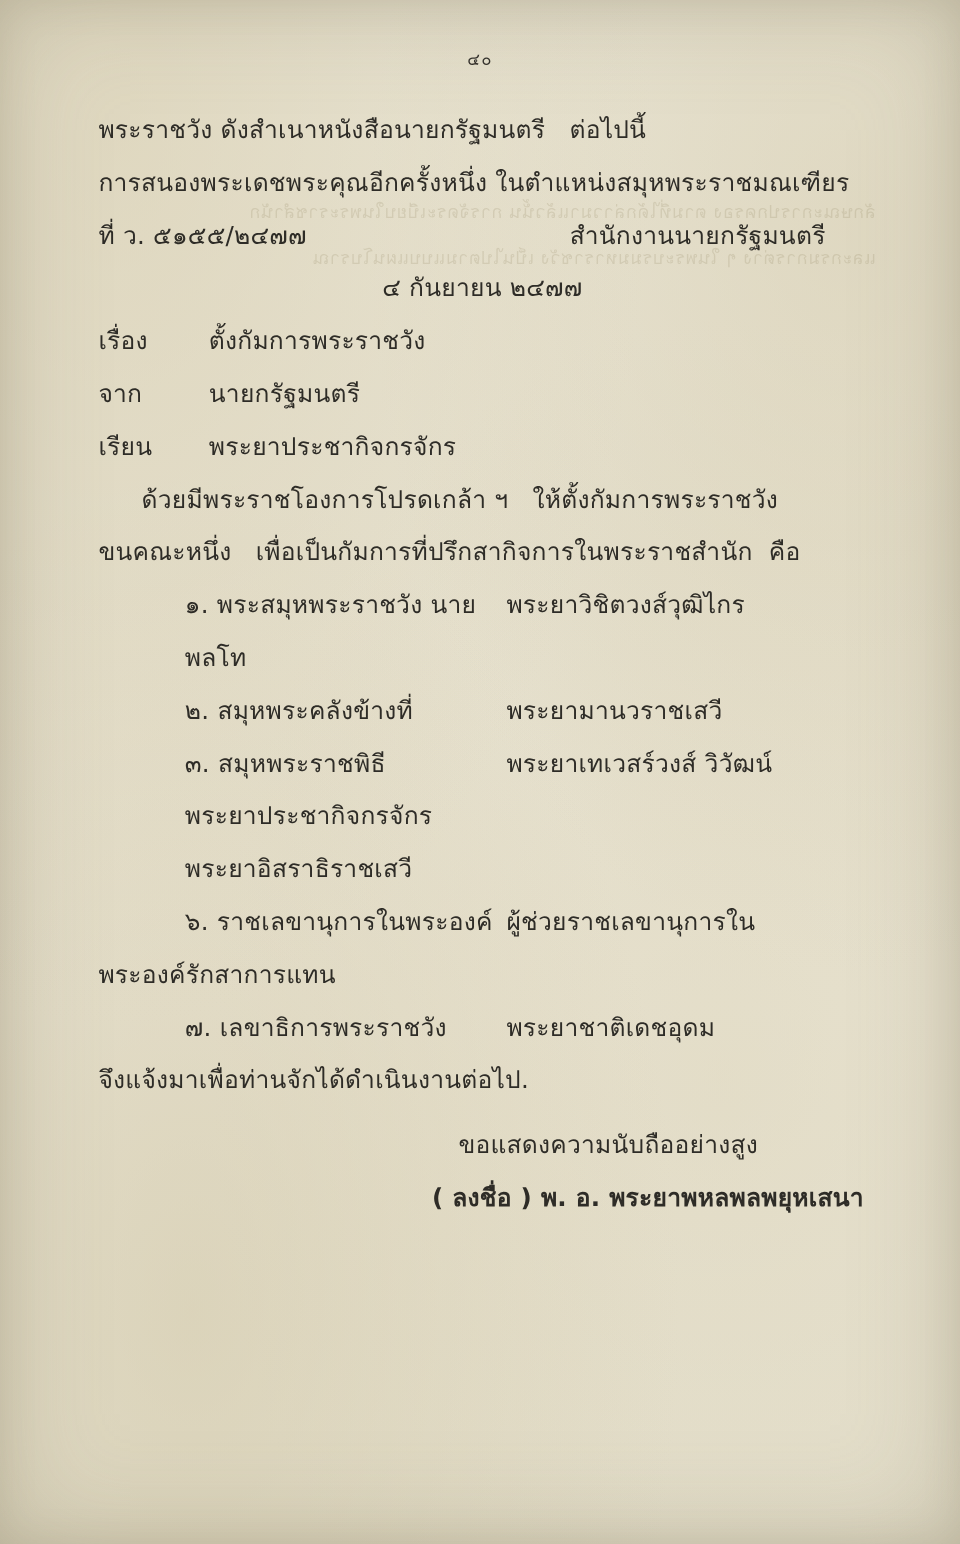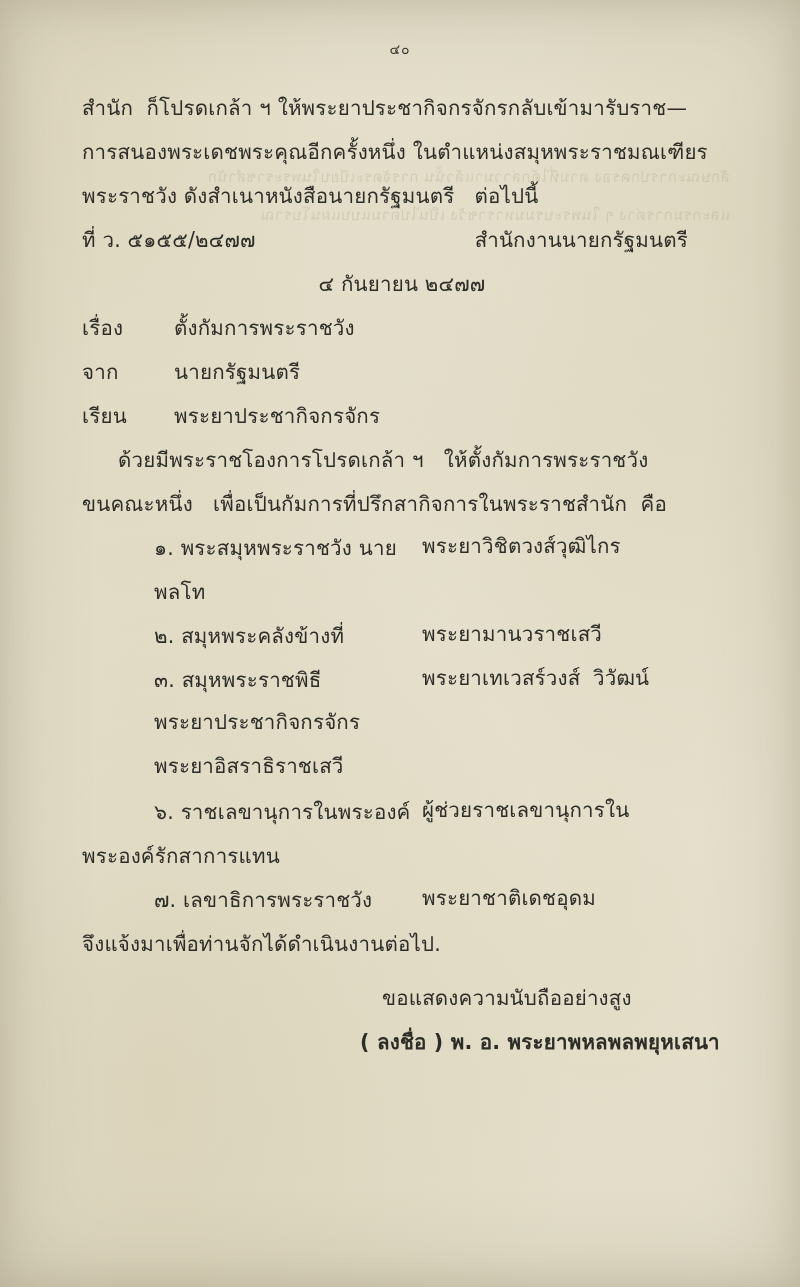--- a/index.html
+++ b/index.html
@@ -82,21 +82,20 @@
   .list-row {
     display: flex;
     padding-left: 72px;
   }
   .list-left {
     width: 268px;
     flex: 0 0 268px;
   }
   .list-right {
     flex: 1 1 auto;
-    font-family: Liberation Mono, monospace;
   }
   .sign-block {
     margin-top: 10px;
     padding-left: 300px;
   }
   .sign-line2 { padding-left: 278px; }
   .bold { font-weight: bold; }
 </style>
 </head>
 <body>
@@ -107,23 +106,22 @@
 ลักษณะการปกครอง ตามที่ได้กล่าวมาแล้วนั้น การจัดระเบียบในพระราชสำนัก
 และกรมการต่าง ๆ ในพระบรมมหาราชวัง เป็นไปตามแบบแผนโบราณ
 </div>
 
 <div class="page">
 
   <div class="page-number">๔๐</div>
 
   <div class="body-text">
 
-    <div class="line">สำนัก  ก็โปรดเกล้า ฯ ให้พระยาประชากิจกรจักรกลับเข้ามารับราช—</div>
+    <div class="line">พระราชวัง ดังสำเนาหนังสือนายกรัฐมนตรี   ต่อไปนี้</div>
     <div class="line">การสนองพระเดชพระคุณอีกครั้งหนึ่ง ในตำแหน่งสมุหพระราชมณเฑียร</div>
-    <div class="line">พระราชวัง ดังสำเนาหนังสือนายกรัฐมนตรี   ต่อไปนี้</div>
 
     <div class="row">
       <div class="row-left">ที่  ว. ๕๑๕๕/๒๔๗๗</div>
       <div class="row-right">สำนักงานนายกรัฐมนตรี</div>
     </div>
 
     <div class="center">๔ กันยายน ๒๔๗๗</div>
 
     <div class="row">
       <div style="width:92px">เรื่อง</div>

